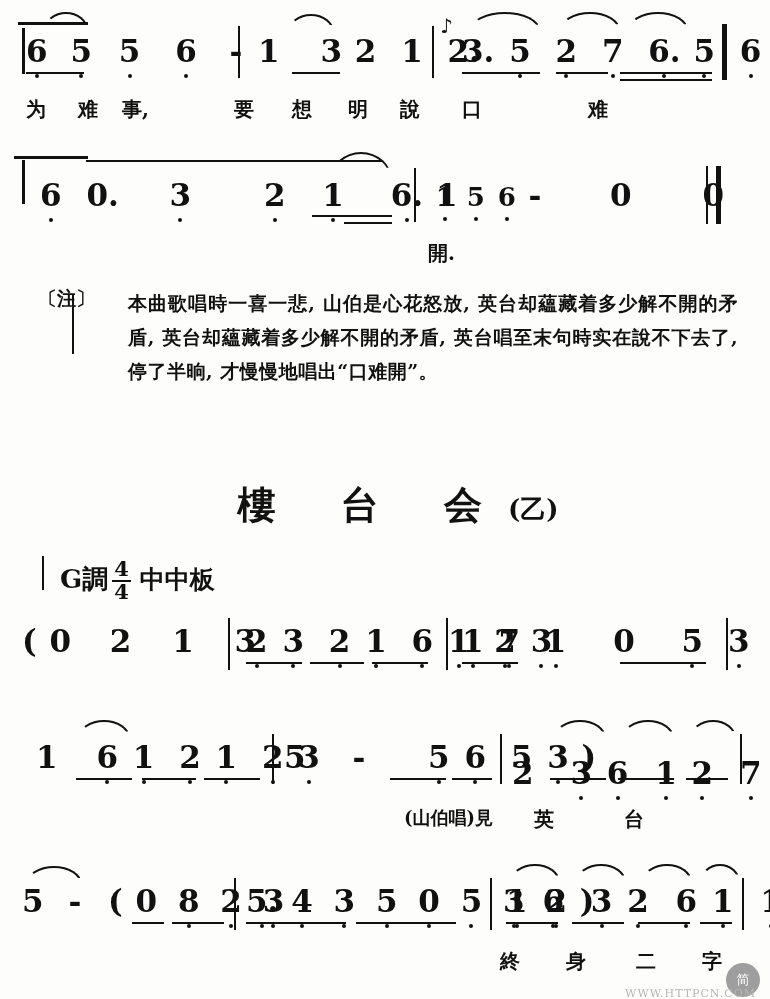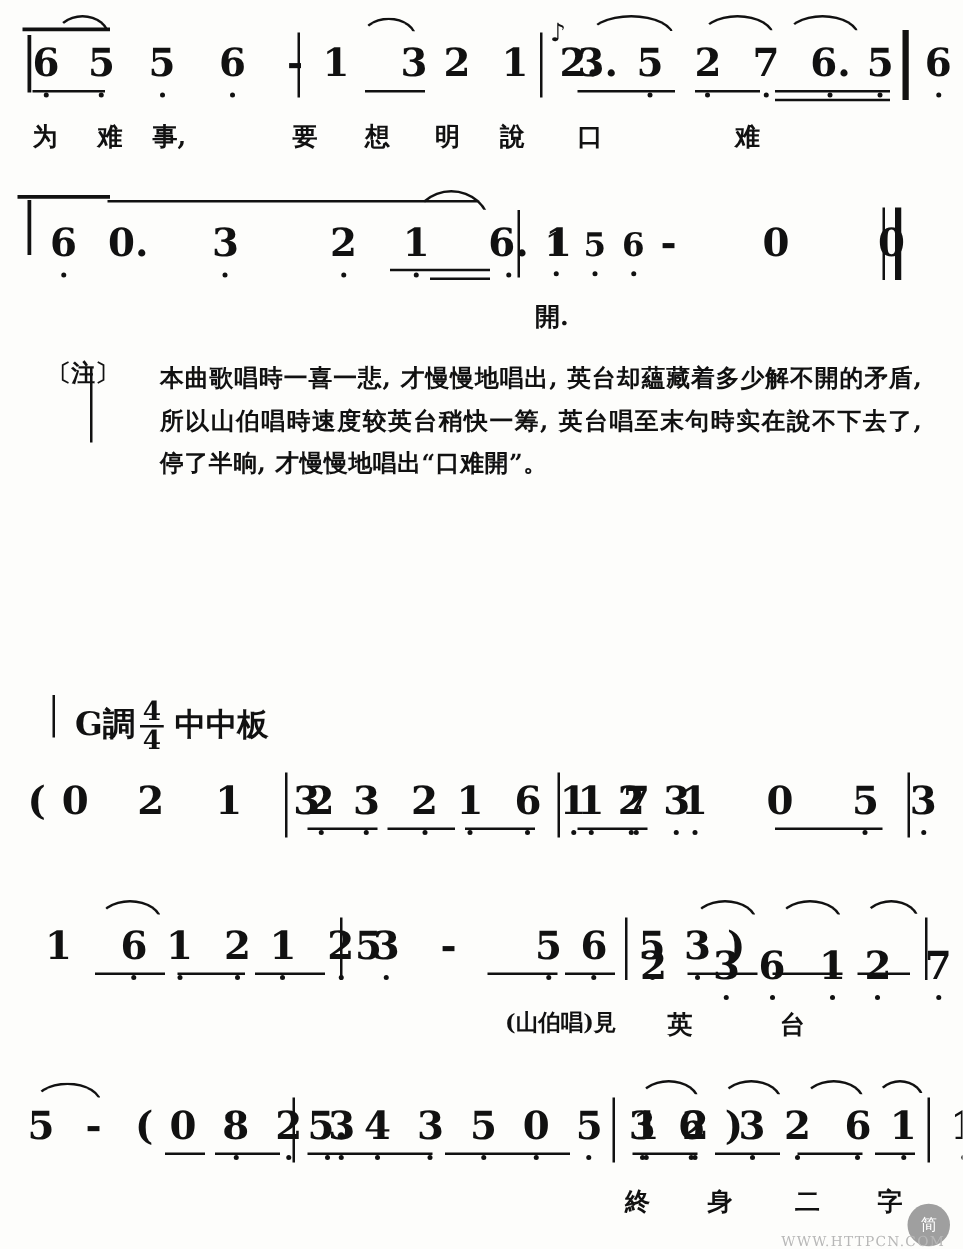--- a/index.html
+++ b/index.html
@@ -292,23 +292,26 @@
     </div>
     <div class="barline thick" style="left:716px; top:166px; height:58px;"></div>
     <div class="barline" style="left:706px; top:166px; height:58px;"></div>
 
     <div class="lyric" style="left:428px; top:240px;">開.</div>
   </div>
 
   <div class="note-box">
     <div class="note-left-mark"></div>
     <div class="note-bracket">〔注〕</div>
-    <div class="note-text">本曲歌唱時一喜一悲, 才慢慢地唱出, 英台却蘊藏着多少解不開的矛盾, 所以山伯唱時速度较英台稍快一筹, 英台唱至末句時实在說不下去了, 停了半晌, 才慢慢地唱出“口难開”。</div>
-  </div>
-
+    <div class="note-text">本曲歌唱時一喜一悲, 山伯是心花怒放, 英台却蘊藏着多少解不開的矛盾, 英台却蘊藏着多少解不開的矛盾, 英台唱至末句時实在說不下去了, 停了半晌, 才慢慢地唱出“口难開”。</div>
+  </div>
+
+  <div class="song-title">
+    <span>樓 台 会</span><span class="suffix">(乙)</span>
+  </div>
 
   <div class="keyline">
     <span style="font-size:26px;">G調</span>
     <span class="meter">
       <span class="top">4</span>
       <span class="bot">4</span>
     </span>
     <span style="font-size:25px;">中中板</span>
   </div>
   <div class="tick" style="left:42px; top:556px; width:2px; height:34px;"></div>

